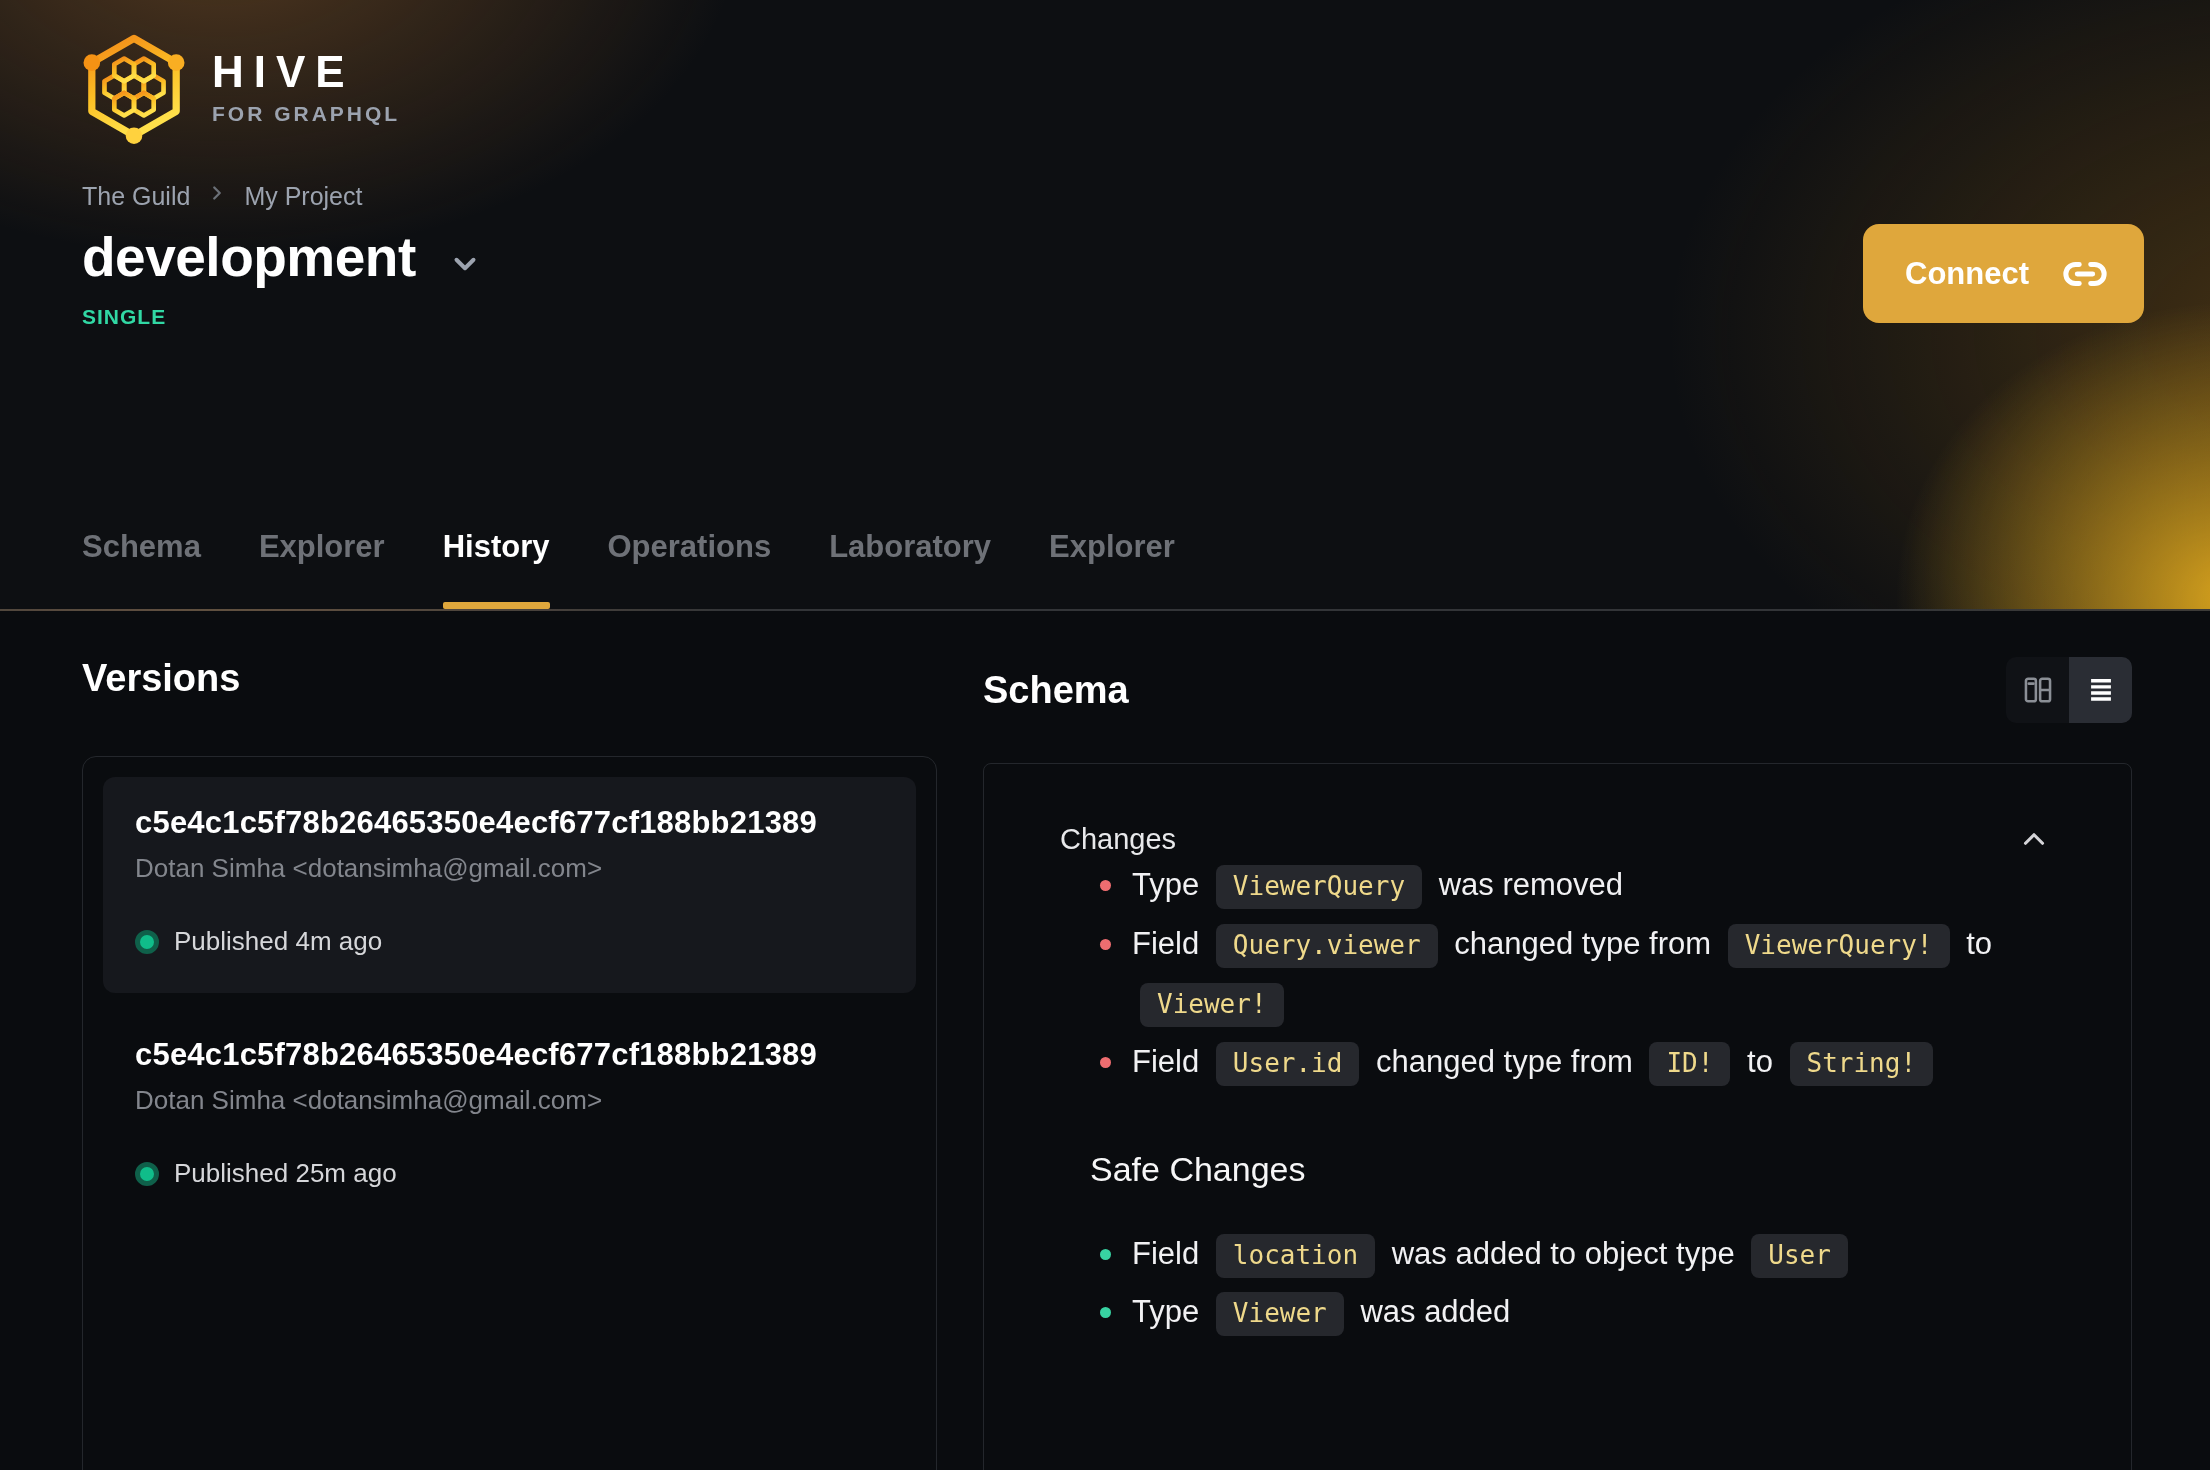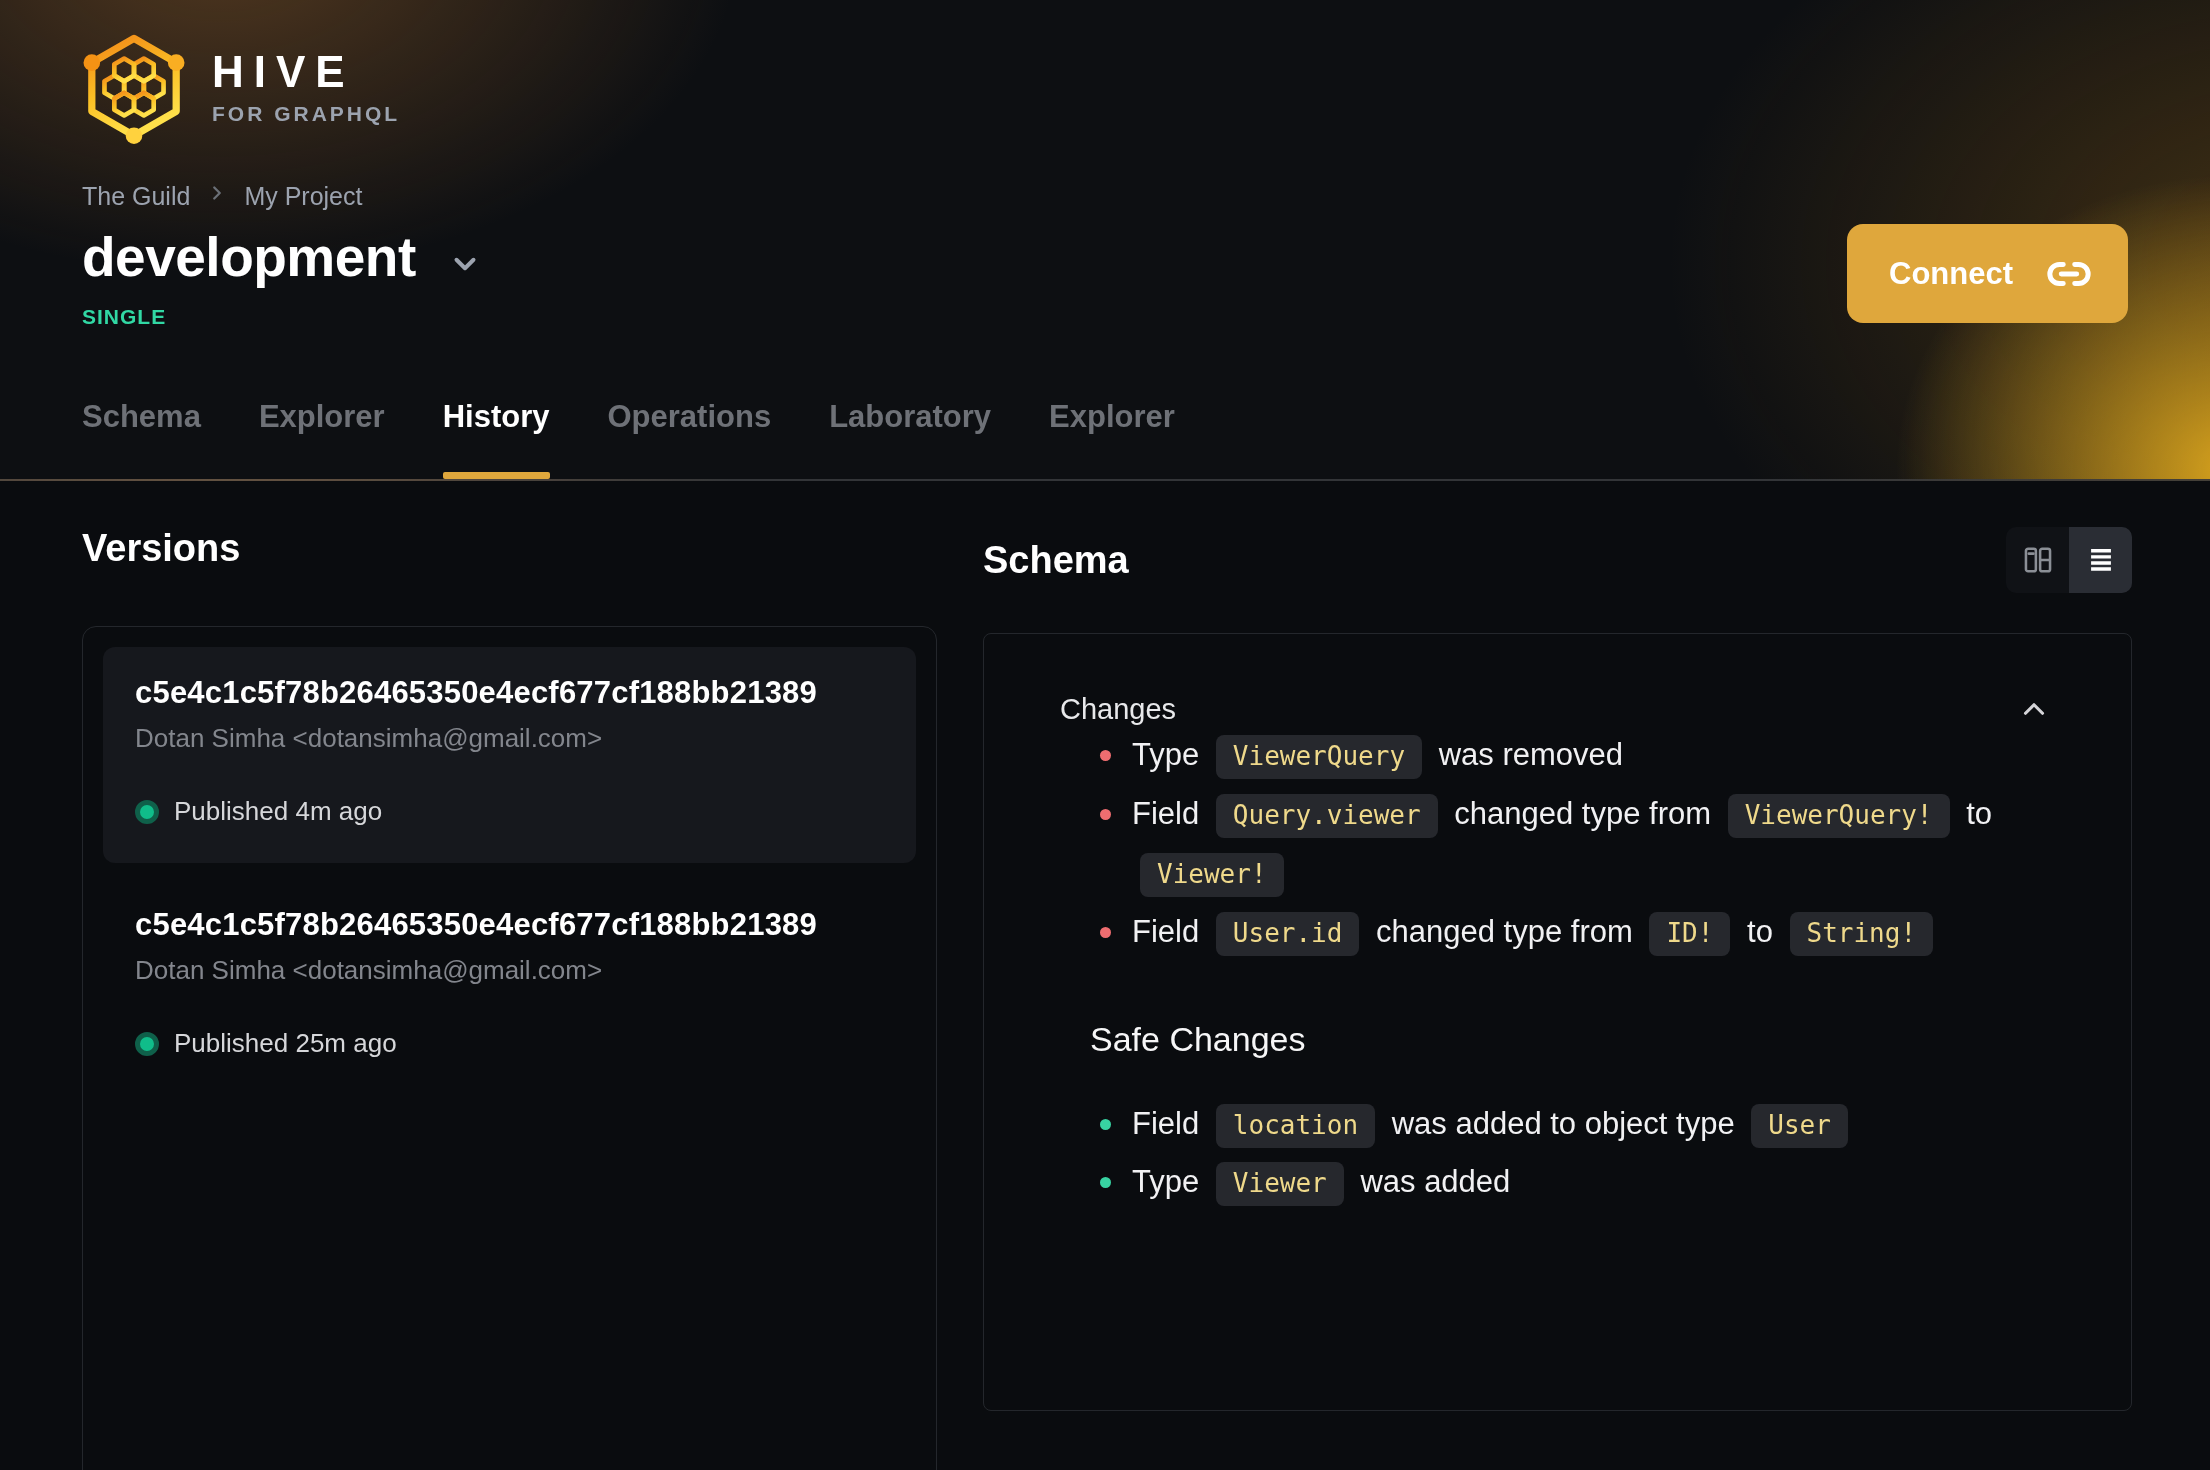--- a/index.html
+++ b/index.html
@@ -7,21 +7,21 @@
   body {
     background:var(--bg,#0a0c0f);
     font-family:"Liberation Sans", sans-serif;
     color:#fff;
     -webkit-font-smoothing:antialiased;
   }
 
   
   .header {
     position:relative;
-    height:481px;
+    height:611px;
     padding:30px 78px 0 82px;
     border-bottom:2px solid rgba(255,255,255,0.16);
     background:
       radial-gradient(480px 420px at 101% 98%, rgba(224,169,30,0.95), rgba(224,169,30,0) 70%),
       radial-gradient(900px 620px at 104% 55%, rgba(146,98,22,0.40), rgba(146,98,22,0) 70%),
       radial-gradient(720px 460px at 10% -12%, rgba(138,90,42,0.55), rgba(138,90,42,0) 72%),
       #0d0f12;
   }
   .logo-row { display:flex; align-items:center; gap:26px; }
   .logo-row svg { display:block; }
@@ -30,21 +30,21 @@
 
   .breadcrumb { display:flex; align-items:flex-start; gap:16px; margin-top:38px; font-size:25px; color:#9ca3af; }
   .breadcrumb .crumb { cursor:pointer; }
   .breadcrumb svg { display:block; }
 
   .title-row { display:flex; align-items:center; gap:32px; margin-top:14px; }
   .page-title { font-size:55px; font-weight:700; letter-spacing:-0.5px; color:#fff; }
   .badge { margin-top:16px; font-size:21px; font-weight:700; letter-spacing:1px; color:var(--badge-green,#31d8a4); }
 
   .connect-btn {
-    position:absolute; top:224px; right:82px;
+    position:absolute; top:224px; right:66px;
     width:281px; height:99px;
     background:var(--accent,#dfa73c);
     border:none; border-radius:16px;
     display:flex; align-items:center; justify-content:space-between;
     padding:0 36px 0 42px;
     cursor:pointer;
     font-family:inherit;
   }
   .connect-btn .lbl { font-size:31px; font-weight:700; color:#fff; }
 

